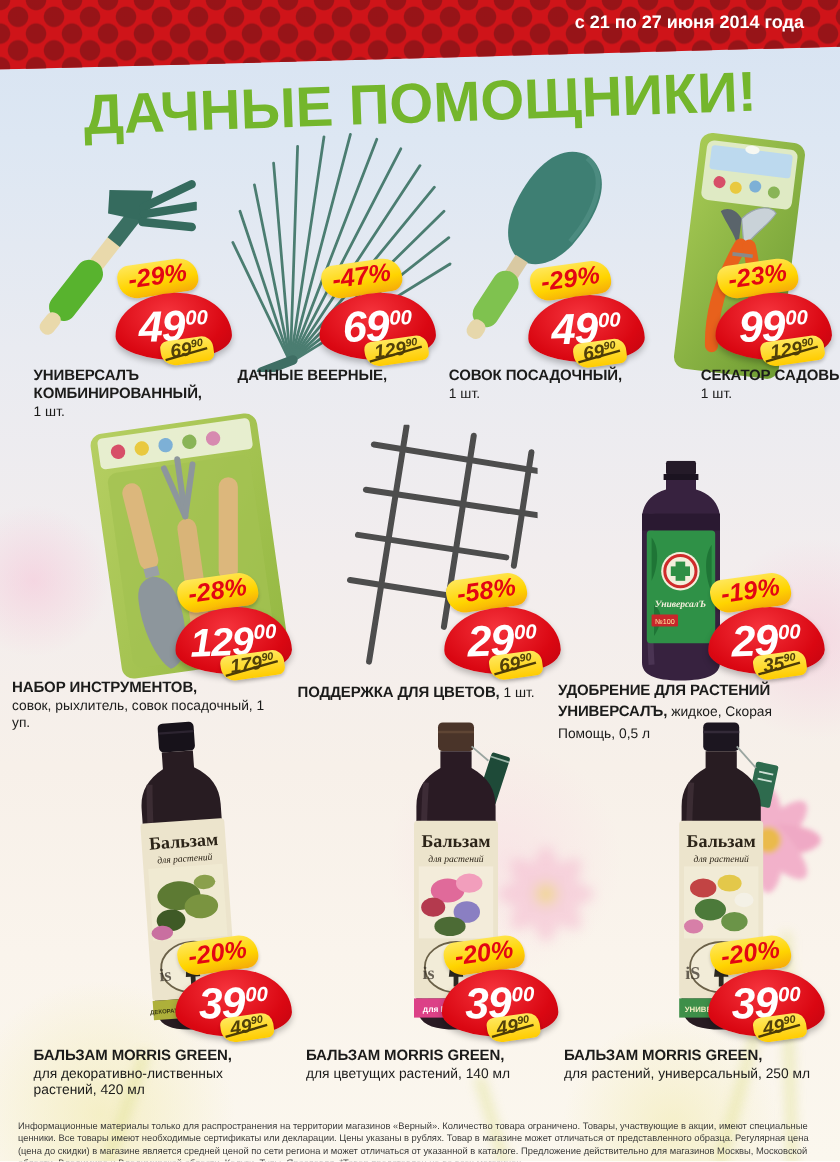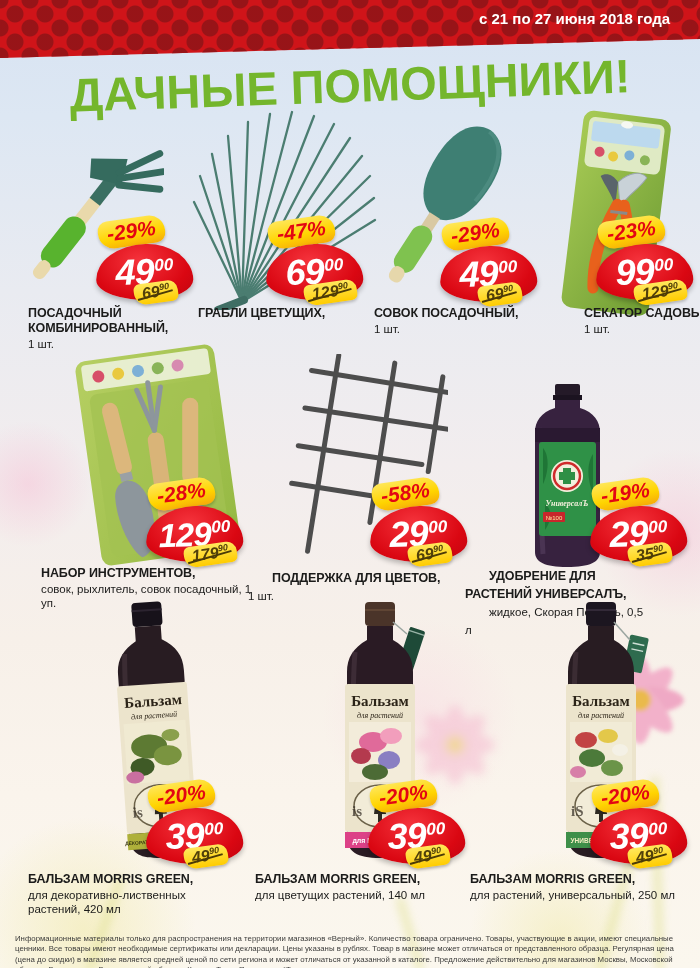--- a/index.html
+++ b/index.html
@@ -50,27 +50,27 @@
     box-shadow:0 2px 3px rgba(0,0,0,.2);white-space:nowrap;}
   .orub{font-style:italic;font-weight:bold;font-size:16px;line-height:1;}
   .okop{font-style:italic;font-weight:bold;font-size:9px;line-height:1;vertical-align:super;}
   .strike{position:absolute;left:3px;right:5px;top:55%;height:2px;background:#4c3b07;transform:rotate(-8deg);}
   .r2c1 .rub{font-size:33px;}
   
   .r1c1{left:8px;top:108px;width:172px;height:252px;}  .r1c1 .art{left:6px;top:2px;}   .r1c1 .pc{left:88px;top:110px;}  .r1c1 .caption{left:20px;top:198px;width:150px;}
   .r1c2{left:180px;top:108px;width:174px;height:252px;}.r1c2 .art{left:12px;top:2px;}  .r1c2 .pc{left:86px;top:110px;}  .r1c2 .caption{left:18px;top:198px;width:168px;}
   .r1c3{left:356px;top:108px;width:172px;height:252px;}.r1c3 .art{left:12px;top:0;}    .r1c3 .pc{left:84px;top:112px;}  .r1c3 .caption{left:18px;top:198px;width:150px;}
   .r1c4{left:530px;top:108px;width:168px;height:252px;}.r1c4 .art{left:14px;top:2px;}  .r1c4 .pc{left:66px;top:110px;width:100px;} .r1c4 .caption{left:15px;top:198px;width:150px;margin-left:39px;}
-  .r2c1{left:8px;top:340px;width:232px;height:256px;}  .r2c1 .art{left:62px;top:4px;}  .r2c1 .pc{left:138px;top:140px;} .r2c1 .caption{left:33px;top:226px;width:215px;}
+  .r2c1{left:8px;top:340px;width:232px;height:256px;}  .r2c1 .art{left:62px;top:4px;}  .r2c1 .pc{left:138px;top:140px;} .r2c1 .caption{left:2px;top:226px;width:215px;}
   .r2c2{left:240px;top:340px;width:230px;height:256px;}.r2c2 .art{left:8px;top:14px;}  .r2c2 .pc{left:130px;top:140px;} .r2c2 .caption{left:8px;top:228px;width:222px;}
   .r2c3{left:460px;top:340px;width:238px;height:256px;}.r2c3 .art{left:45px;top:44px;} .r2c3 .pc{left:130px;top:140px;} .r2c3 .caption{left:5px;top:226px;width:185px;}
   .r3c1{left:8px;top:600px;width:228px;height:330px;}  .r3c1 .art{left:62px;top:0;}    .r3c1 .pc{left:138px;top:182px;} .r3c1 .caption{left:20px;top:272px;width:210px;}
   .r3c2{left:240px;top:600px;width:228px;height:330px;}.r3c2 .art{left:55px;top:0;}    .r3c2 .pc{left:128px;top:182px;} .r3c2 .caption{left:15px;top:272px;width:215px;}
   .r3c3{left:468px;top:600px;width:230px;height:330px;}.r3c3 .art{left:48px;top:0;}    .r3c3 .pc{left:122px;top:182px;} .r3c3 .caption{left:2px;top:272px;width:225px;}
-  .r2c2 .pname,.r2c2 .pdesc,.r2c3 .pname,.r2c3 .pdesc{display:inline;margin-left:24px;}
+  .r2c2 .pname,.r2c2 .pdesc,.r2c3 .pname,.r2c3 .pdesc{display:inline;}
   
   .legal{position:absolute;left:15px;top:934px;width:672px;z-index:4;
     font-size:7.8px;line-height:1.32;color:#3b3b3a;text-align:left;}
   .serif{font-family:"Liberation Serif",serif;}
 </style>
 </head>
 <body>
 
 <div class="page">
 
@@ -103,21 +103,21 @@
     </g>
     <g filter="url(#bl2)" opacity=".7" stroke="#dfe08e" stroke-width="6" stroke-linecap="round">
       <line x1="600" y1="968" x2="641" y2="820"></line>
         <line x1="660" y1="968" x2="655" y2="780"></line>
       <line x1="90" y1="968" x2="120" y2="880"></line>
         <line x1="420" y1="968" x2="400" y2="900"></line>
     </g>
   </svg>
 
   <header class="banner">
-    <div class="date">с 21 по 27 июня 2018 года</div>
+    <div class="date">с 21 по 27 июня 2014 года</div>
   </header>
   <h1 class="title">ДАЧНЫЕ ПОМОЩНИКИ!</h1>
 
   <section class="card r1c1">
     <svg class="art" width="150" height="195" viewBox="0 0 150 195">
       <g transform="rotate(38 75 100)">
         <rect x="68" y="86" width="13" height="32" fill="#e9d9ab"></rect>
         <rect x="63" y="112" width="23" height="58" rx="11" fill="#58b32e"></rect>
         <rect x="68" y="166" width="13" height="20" rx="6" fill="#e9d9ab"></rect>
         <rect x="68" y="58" width="13" height="32" fill="#3a6f62"></rect>
@@ -131,21 +131,21 @@
     </svg>
     <div class="pc">
       <div class="disc">-29%</div>
       <div class="blob">
           <span class="rub">49</span>
           <span class="kop">00</span>
         </div>
       <div class="old"><span class="orub">69</span><span class="okop">90</span><i class="strike"></i></div>
     </div>
     <div class="caption">
-      <b class="pname">ПОСАДОЧНЫЙ КОМБИНИРОВАННЫЙ,</b>
+      <b class="pname">УНИВЕРСАЛЪ КОМБИНИРОВАННЫЙ,</b>
       <span class="pdesc">1 шт.</span>
     </div>
   </section>
 
   <section class="card r1c2">
     <svg class="art" width="185" height="200" viewBox="0 0 185 200">
       <g stroke="#4b7d71" stroke-width="2.3" stroke-linecap="round">
         <line x1="50" y1="192" x2="2" y2="92"></line>
           <line x1="50" y1="192" x2="8" y2="66"></line>
           <line x1="50" y1="192" x2="20" y2="44"></line>
@@ -165,21 +165,21 @@
     </svg>
     <div class="pc">
       <div class="disc">-47%</div>
       <div class="blob">
           <span class="rub">69</span>
           <span class="kop">00</span>
         </div>
       <div class="old"><span class="orub">129</span><span class="okop">90</span><i class="strike"></i></div>
     </div>
     <div class="caption">
-      <b class="pname">ГРАБЛИ ЦВЕТУЩИХ,</b>
+      <b class="pname">ДАЧНЫЕ ВЕЕРНЫЕ,</b>
     </div>
   </section>
 
   <section class="card r1c3">
     <svg class="art" width="150" height="195" viewBox="0 0 150 195">
       <g transform="rotate(33 75 95)">
         <path d="M75,8 C100,10 110,40 104,78 C100,98 90,110 75,112 C60,110 50,98 46,78 C40,40 50,10 75,8 Z" fill="#3e7f73"></path>
         <path d="M75,10 C96,12 106,40 101,76" fill="none" stroke="#58958a" stroke-width="4" opacity=".55"></path>
         <rect x="69" y="110" width="12" height="16" fill="#d9c9a2"></rect>
         <rect x="64" y="124" width="22" height="52" rx="11" fill="#7fc24f"></rect>

